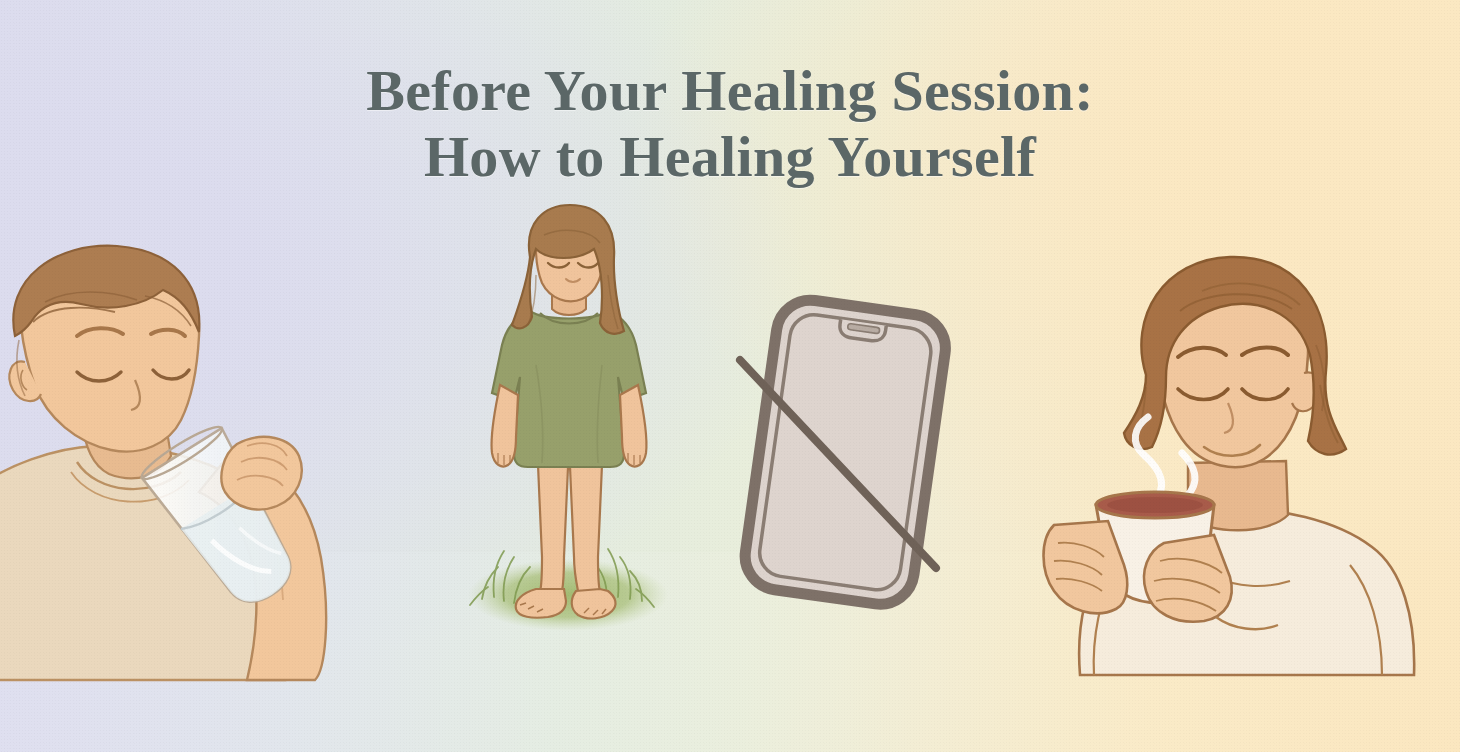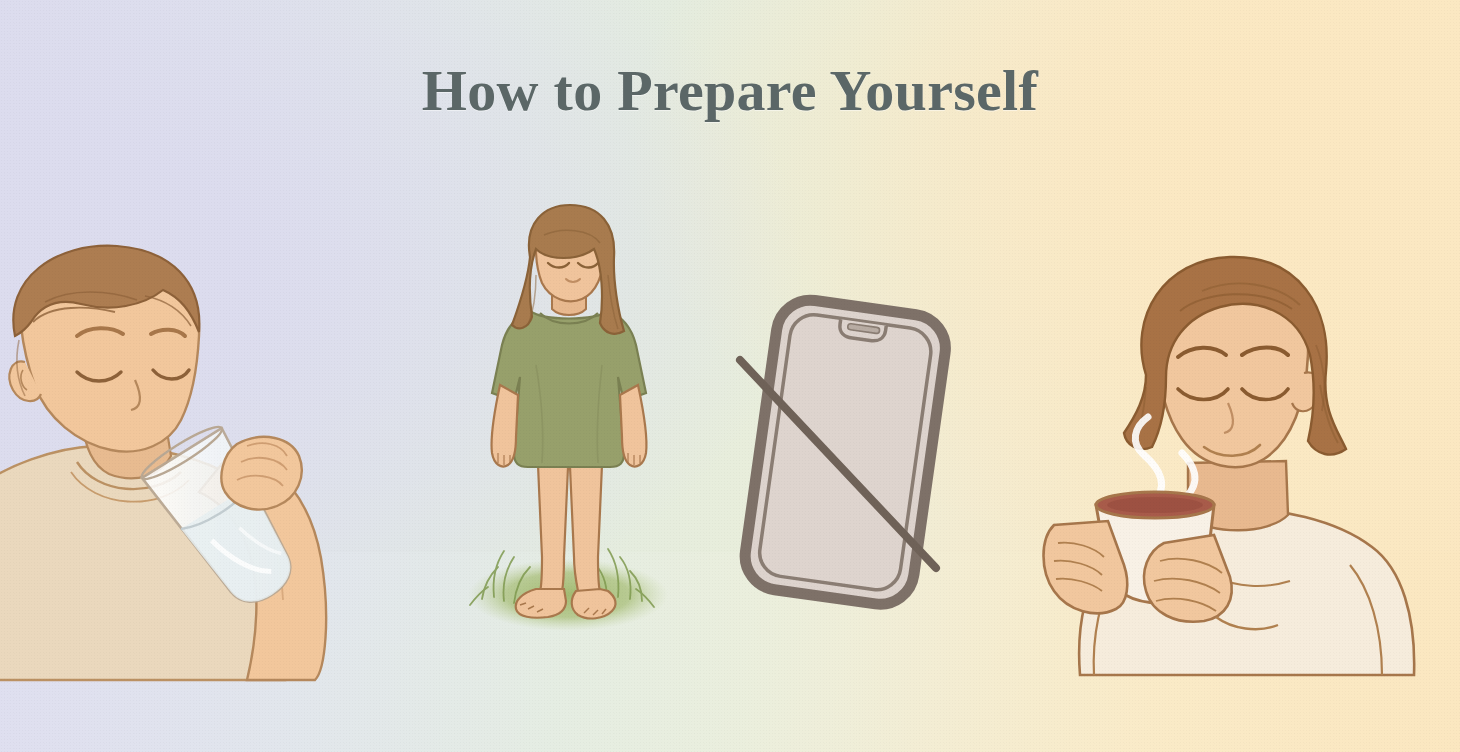--- a/index.html
+++ b/index.html
@@ -66,21 +66,22 @@
 </style>
 </head>
 <body>
 
 <div id="banner">
 
   <div class="bg-base"></div>
   <div class="bg-bottom"></div>
 
   <div class="title-wrap">
-    <span class="title-line">How to Prepare Yourself</span>
+    <span class="title-line">Before Your Healing Session:</span>
+    <span class="title-line">How to Healing Yourself</span>
   </div>
 
   <div class="ill" style="left:-15px;top:240px;width:420px;height:440px;">
     <svg width="420" height="440" viewBox="0 0 420 440">
       <defs>
         <linearGradient id="glassG" x1="0" y1="0" x2="1" y2="1">
           <stop offset="0%" stop-color="#ffffff" stop-opacity=".95"></stop>
           <stop offset="100%" stop-color="#e6edf0" stop-opacity=".92"></stop>
         </linearGradient>
       </defs>

